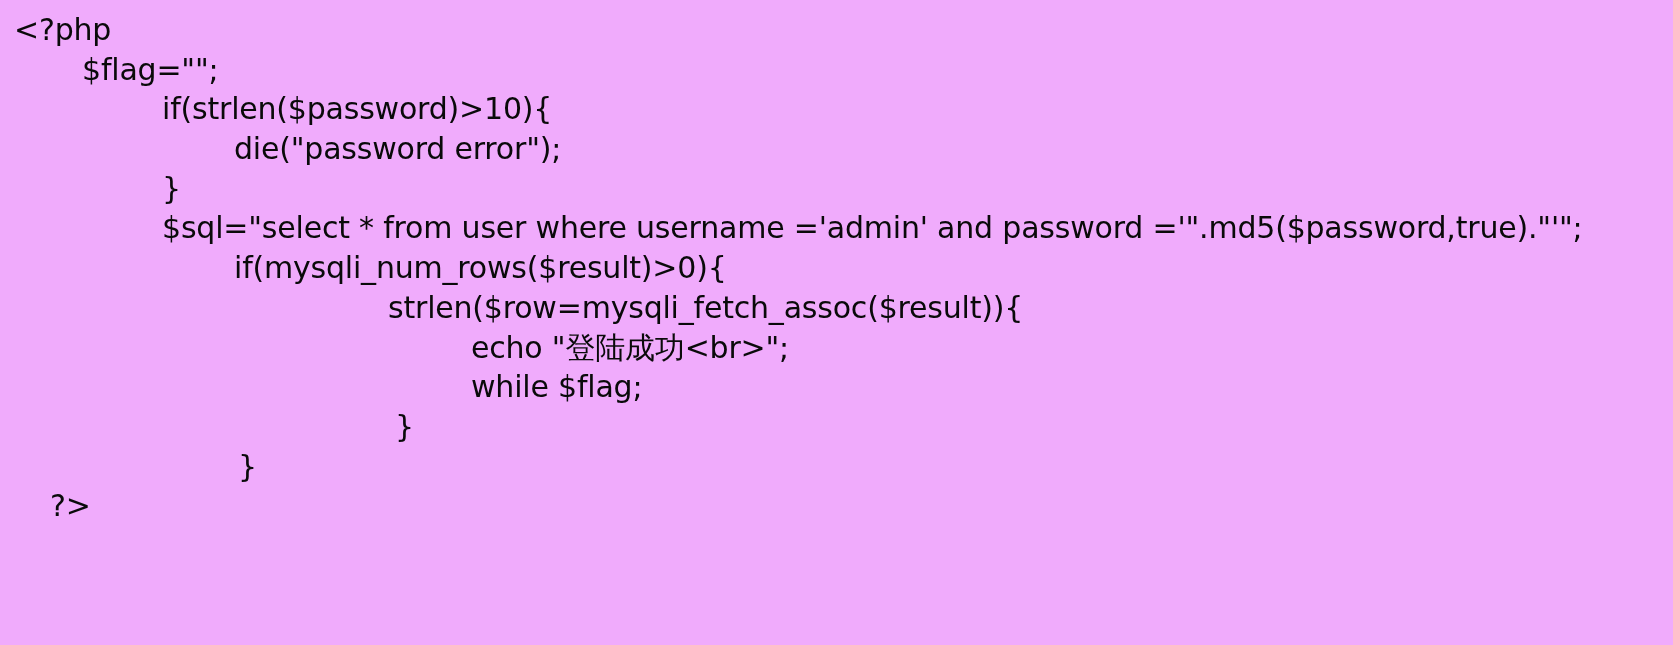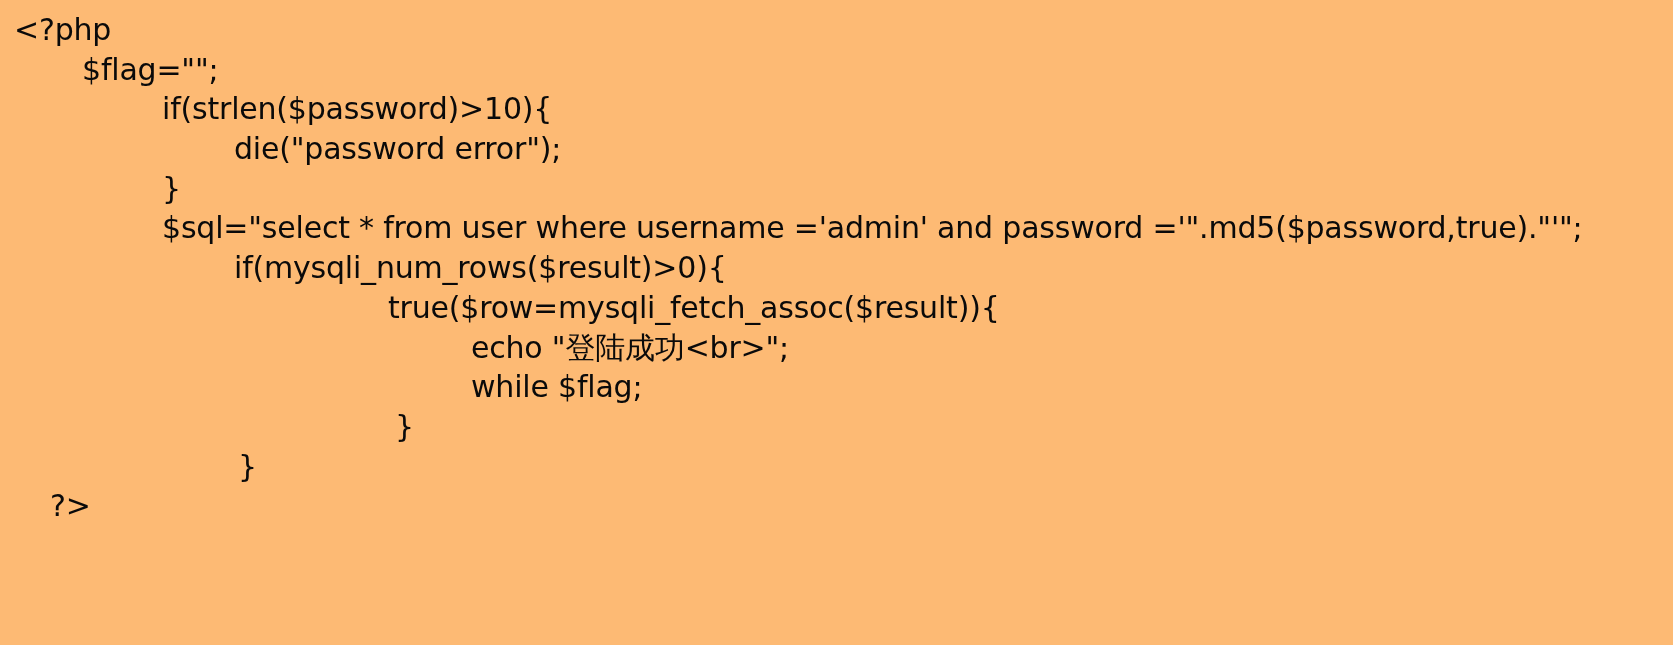--- a/index.html
+++ b/index.html
@@ -11,21 +11,21 @@
     width: 1673px;
     height: 645px;
     background: #f8f8f8;
     font-family: "DejaVu Sans", sans-serif;
     overflow: hidden;
   }
   #code-block {
     position: relative;
     width: 1673px;
     height: 645px;
-    background: #fdba74;
+    background: #f0abfc;
     box-sizing: border-box;
     padding-top: 10px;
   }
   .code-line {
     display: block;
     white-space: pre;
     color: #0a0a0a;
     font-family: "DejaVu Sans", sans-serif;
     font-size: 30px;
     line-height: 39.7px;
@@ -50,20 +50,20 @@
 
 <div id="code-block">
 
   <span class="code-line ind-0">&lt;?php</span>
   <span class="code-line ind-1">$flag="";</span>
   <span class="code-line ind-2">if(strlen($password)&gt;10){</span>
   <span class="code-line ind-3">die("password error");</span>
   <span class="code-line ind-2">}</span>
   <span class="code-line ind-2">$sql="select * from user where username ='admin' and password ='".md5($password,true)."'";</span>
   <span class="code-line ind-3">if(mysqli_num_rows($result)&gt;0){</span>
-  <span class="code-line ind-5">true($row=mysqli_fetch_assoc($result)){</span>
+  <span class="code-line ind-5">strlen($row=mysqli_fetch_assoc($result)){</span>
   <span class="code-line ind-6 cjk">echo "登陆成功&lt;br&gt;";</span>
   <span class="code-line ind-6">while $flag;</span>
   <span class="code-line ind-7">}</span>
   <span class="code-line ind-4">}</span>
   <span class="code-line ind-8">?&gt;</span>
 
 </div>
 
 </body></html>

